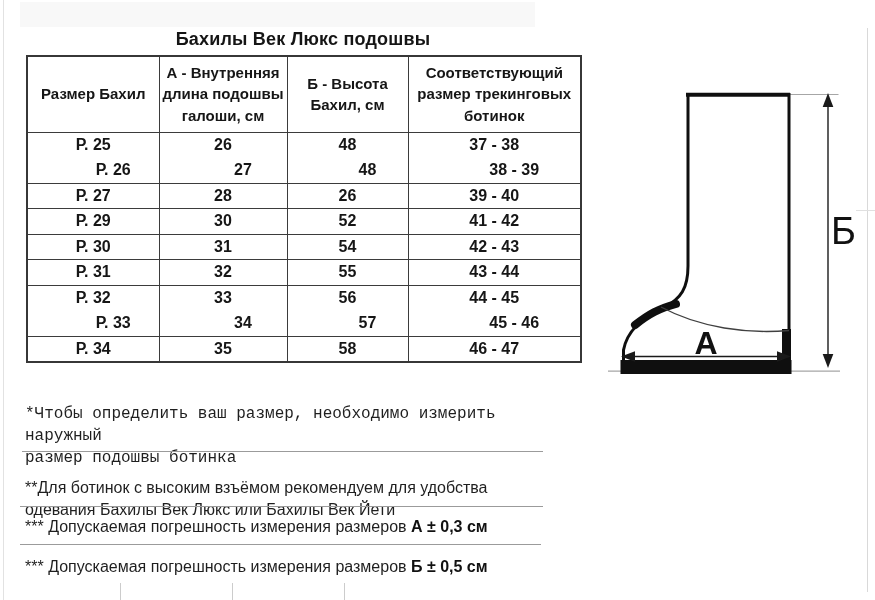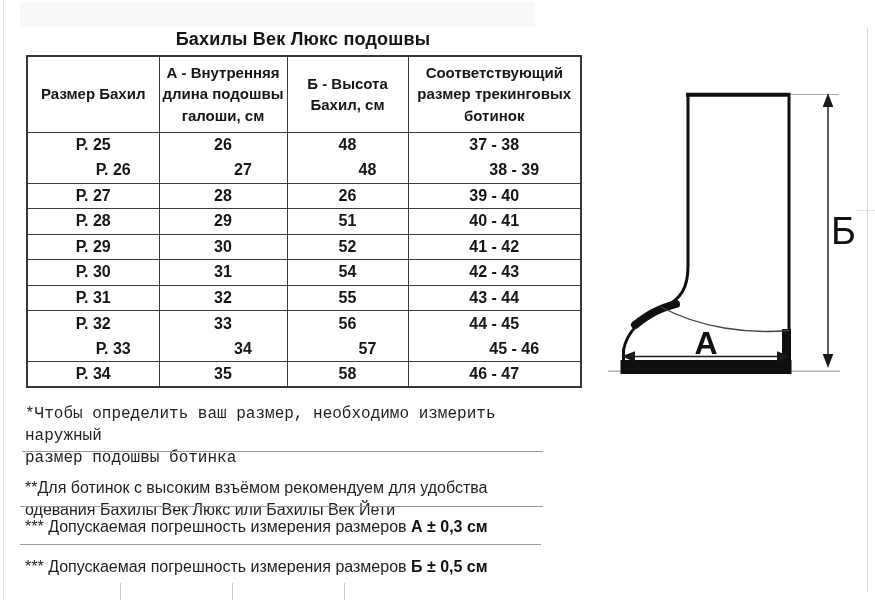--- a/index.html
+++ b/index.html
@@ -120,26 +120,20 @@
         <td>48</td>
         <td>38 - 39</td>
       </tr>
       <tr>
         <td>Р. 27</td>
         <td>28</td>
         <td>26</td>
         <td>39 - 40</td>
       </tr>
       <tr>
-        <td>Р. 28</td>
-        <td>29</td>
-        <td>51</td>
-        <td>40 - 41</td>
-      </tr>
-      <tr>
         <td>Р. 29</td>
         <td>30</td>
         <td>52</td>
         <td>41 - 42</td>
       </tr>
       <tr>
         <td>Р. 30</td>
         <td>31</td>
         <td>54</td>
         <td>42 - 43</td>

